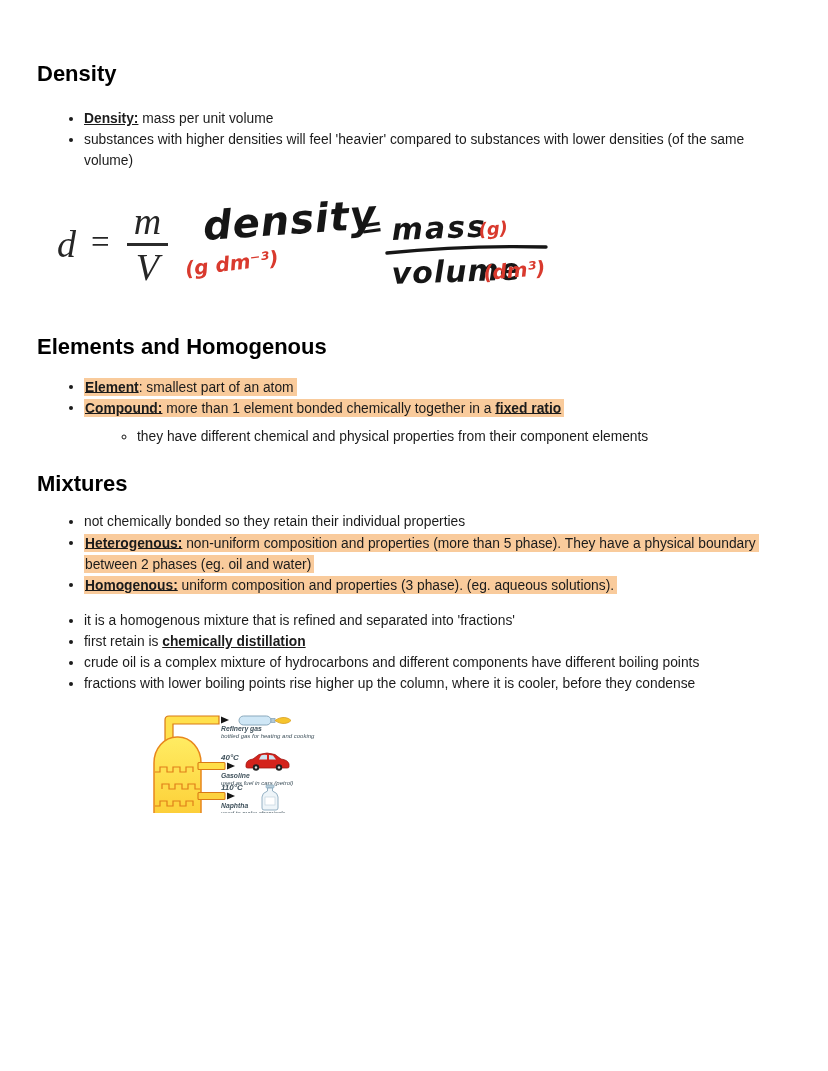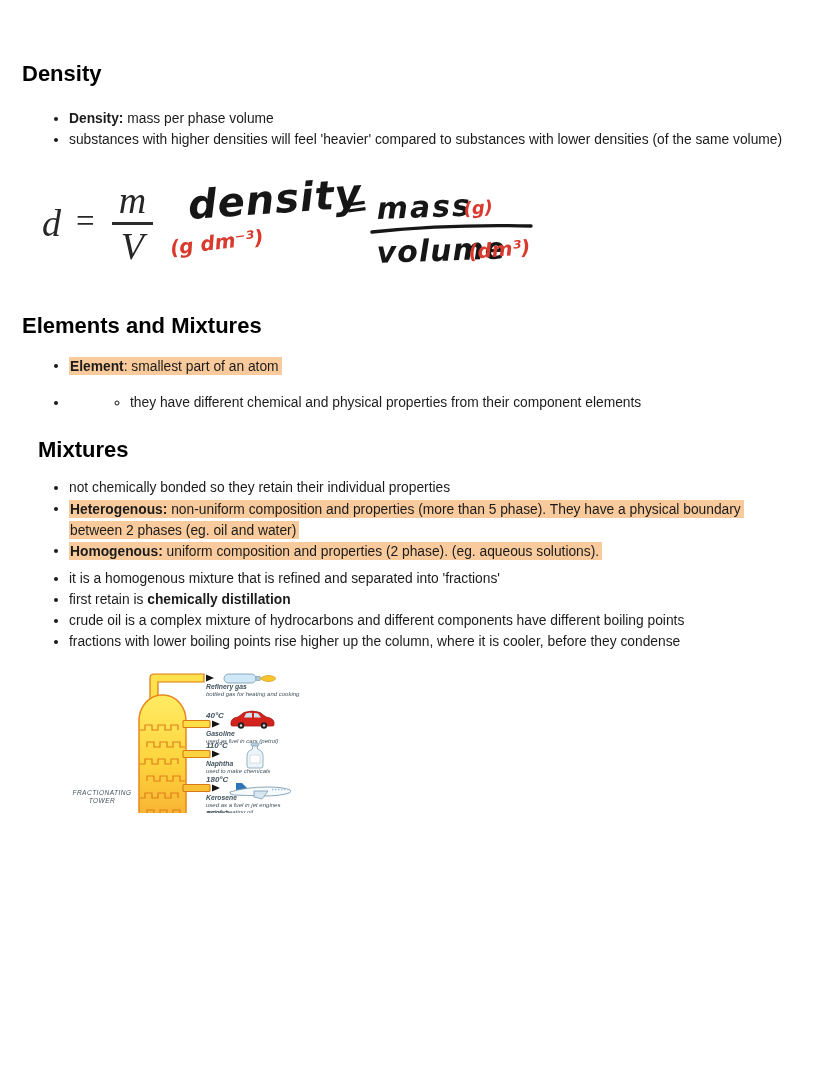--- a/index.html
+++ b/index.html
@@ -2,40 +2,40 @@
 <html style="--highlight: #f9cb9c; --hand-red: #d93a2e; --ink: #161616; --diagram-text: #40525c; --tower-top: #ffec63; --tower-bottom: #ee8126; --pipe-outline: #d97a15;"><head>
 <meta charset="utf-8">
 <style>
   html,body{margin:0;padding:0;background:#ffffff;}
   .page{
     position:relative;
     width:828px;height:813px;
     background:#fff;
     overflow:hidden;
     box-sizing:border-box;
-    padding:60px 38px 0 22px;
+    padding:60px 38px 0 37px;
     font-family:"Liberation Sans",sans-serif;
     font-size:13.8px;line-height:21px;color:#1b1b1b;
   }
   h1{
     font-family:"Liberation Sans",sans-serif;
     font-size:22px;line-height:27px;
     font-weight:700;color:#000;margin:0;
   }
   .mt-elements{margin-top:19px;}
-  .mt-mixtures{margin-top:23px;margin-left:16px;}
+  .mt-mixtures{margin-top:23px;}
   .mt-distill{margin-top:18px;}
   ul.l1{margin:0;padding:0 0 0 47px;list-style:disc;}
   ul.l1.g-density{margin-top:21px;}
   ul.l1.g-elements{margin-top:16px;}
   ul.l1.g-mixtures{margin-top:14px;}
-  ul.l1.g-distill{margin-top:7px;}
-  ul.l2{margin:16px;padding:0 0 0 45px;list-style:circle;}
+  ul.l1.g-distill{margin-top:15px;}
+  ul.l2{margin:8px;padding:0 0 0 45px;list-style:circle;}
   li{padding:0;margin:0;}
-  b{font-weight:700;}
+  b{font-weight:700;text-decoration:underline;}
   .hl{background:var(--highlight);padding:1.5px 3px 2px 1px;-webkit-box-decoration-break:clone;box-decoration-break:clone;text-align:center;}
 
   
   .formula{position:relative;height:118px;margin-top:25px;}
   .printed{
     position:absolute;left:20px;top:6px;
     display:flex;align-items:center;gap:15px;
     font-family:"Liberation Serif",serif;font-style:italic;
     font-size:38px;line-height:1;color:#262626;
   }
@@ -55,21 +55,21 @@
   .dg-use{font-size:6px;font-weight:400;}
   .dg-label{font-size:6.5px;font-weight:400;letter-spacing:0.5px;}
 </style>
 </head>
 <body>
 
 <div class="page">
 
   <h1>Density</h1>
   <ul class="l1 g-density">
-    <li><b>Density:</b><span> mass per phase volume</span></li>
+    <li><b>Density:</b><span> mass per unit volume</span></li>
     <li><span>substances with higher densities will feel 'heavier' compared to substances with lower densities (of the same volume)</span></li>
   </ul>
 
   <div class="formula">
     <div class="printed">
       <span>d</span>
       <span class="pf-eq">=</span>
       <span class="pf-frac">
         <span class="pf-num">m</span>
         <span class="pf-den">V</span>
@@ -80,35 +80,35 @@
       <text class="hwr" x="7" y="78" font-size="20" transform="rotate(-7 7 78)">(g dm⁻³)</text>
       <text class="hw" x="182" y="40" font-size="28" transform="rotate(-8 182 40)">=</text>
       <text class="hw" x="213" y="42" font-size="30" letter-spacing="2" transform="rotate(-2 213 42)">mass</text>
       <text class="hwr" x="300" y="38" font-size="18" transform="rotate(-4 300 38)">(g)</text>
       <path d="M208,55 Q285,47 367,49" fill="none" stroke="#161616" stroke-width="3.4" stroke-linecap="round"></path>
       <text class="hw" x="213" y="86" font-size="30" letter-spacing="1" transform="rotate(-2 213 86)">volume</text>
       <text class="hwr" x="305" y="82" font-size="20" transform="rotate(-5 305 82)">(dm³)</text>
     </svg>
   </div>
 
-  <h1 class="mt-elements">Elements and Mixtures</h1>
+  <h1 class="mt-elements">Elements and Homogenous</h1>
   <ul class="l1 g-elements">
     <li><span class="hl"><b>Element</b><span>: smallest part of an atom</span></span></li>
-    <li>
+    <li><span class="hl"><b>Compound:</b><span> more than 1 element bonded chemically together in a </span><b>fixed ratio</b></span>
       <ul class="l2">
         <li><span>they have different chemical and physical properties from their component elements</span></li>
       </ul>
     </li>
   </ul>
 
   <h1 class="mt-mixtures">Mixtures</h1>
   <ul class="l1 g-mixtures">
     <li><span>not chemically bonded so they retain their individual properties</span></li>
     <li><span class="hl"><b>Heterogenous:</b><span> non-uniform composition and properties (more than 5 phase). They have a physical boundary between 2 phases (eg. oil and water)</span></span></li>
-    <li><span class="hl"><b>Homogenous:</b><span> uniform composition and properties (2 phase). (eg. aqueous solutions).</span></span></li>
+    <li><span class="hl"><b>Homogenous:</b><span> uniform composition and properties (3 phase). (eg. aqueous solutions).</span></span></li>
   </ul>
 
   <ul class="l1 g-distill">
     <li><span>it is a homogenous mixture that is refined and separated into 'fractions'</span></li>
     <li><span>first retain is </span><b>chemically distillation</b></li>
     <li><span>crude oil is a complex mixture of hydrocarbons and different components have different boiling points</span></li>
     <li><span>fractions with lower boiling points rise higher up the column, where it is cooler, before they condense</span></li>
   </ul>
 
   <div class="diagram">

